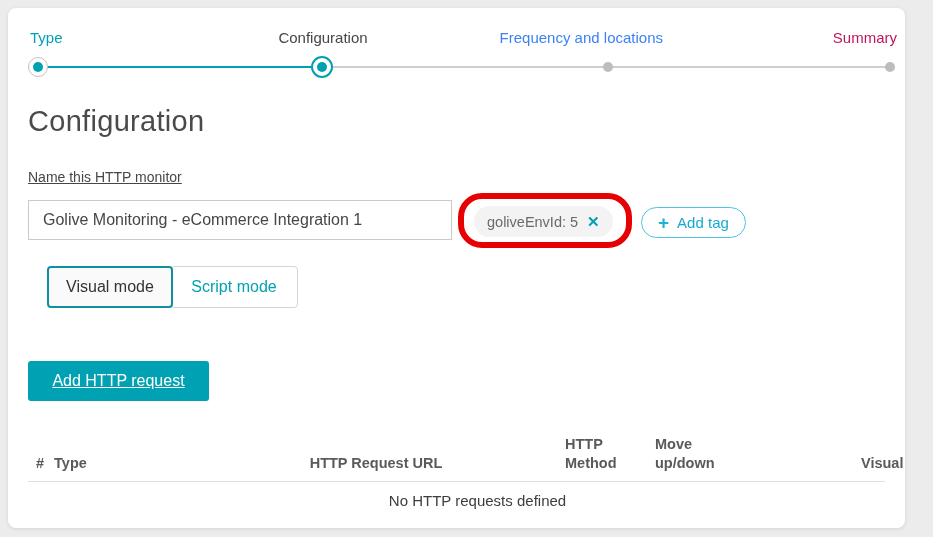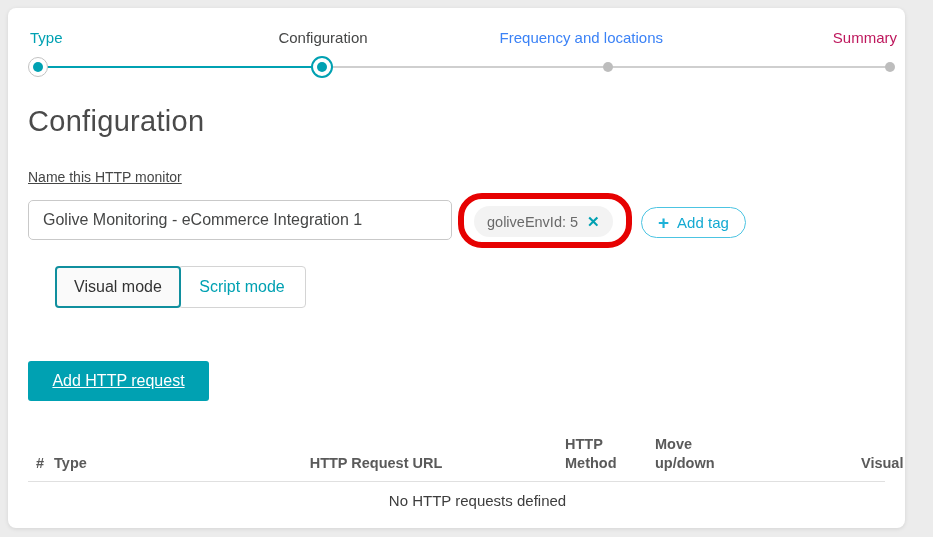--- a/index.html
+++ b/index.html
@@ -42,21 +42,21 @@
   
   .page-title {
     position: absolute; left: 20px; top: 97px;
     font-size: 29px; font-weight: 400; color: #4a4a4a; letter-spacing: 0.3px;
   }
   .field-label { position: absolute; left: 20px; top: 161px; font-size: 14px; color: #454646; text-decoration: underline; }
   
   .name-input {
     position: absolute; left: 20px; top: 192px;
     width: 424px; height: 40px;
-    border: 1px solid #c9c9c9; border-radius: 5px;
+    border: 1px solid #c9c9c9; border-radius: 0;
     padding: 0 14px; font-size: 16px; color: #454646;
     font-family: "Liberation Sans", sans-serif;
     outline: none; background: #fff;
   }
   
   .red-annotation {
     position: absolute; left: 450px; top: 185px;
     width: 174px; height: 55px;
     border: 6px solid #e60202; border-radius: 24px;
     pointer-events: none;
@@ -73,21 +73,21 @@
   .add-tag-btn {
     position: absolute; left: 633px; top: 199px;
     height: 31px; border-radius: 16px;
     border: 1px solid #4cc4e2; background: #fff;
     display: inline-flex; align-items: center; gap: 8px;
     padding: 0 16px; cursor: pointer;
     color: #14aad2; font-size: 15px; white-space: nowrap;
   }
   .add-tag-plus { font-size: 19px; font-weight: 700; color: #1db2d8; line-height: 1; }
   
-  .mode-tabs { position: absolute; left: 20px; top: 258px; display: flex; padding-left: 27px; }
+  .mode-tabs { position: absolute; left: 12px; top: 258px; display: flex; padding-left: 27px; }
   .mode-tab {
     height: 42px; display: flex; align-items: center; justify-content: center;
     font-size: 16px; cursor: pointer; border-radius: 4px; background: #fff;
   }
   .mode-tab.active {
     width: 126px; border: 2px solid #108f9e; background: #fafafa;
     color: #333; z-index: 2;
   }
   .mode-tab.inactive {
     width: 128px; border: 1px solid #d4d4d4; margin-left: -3px;

